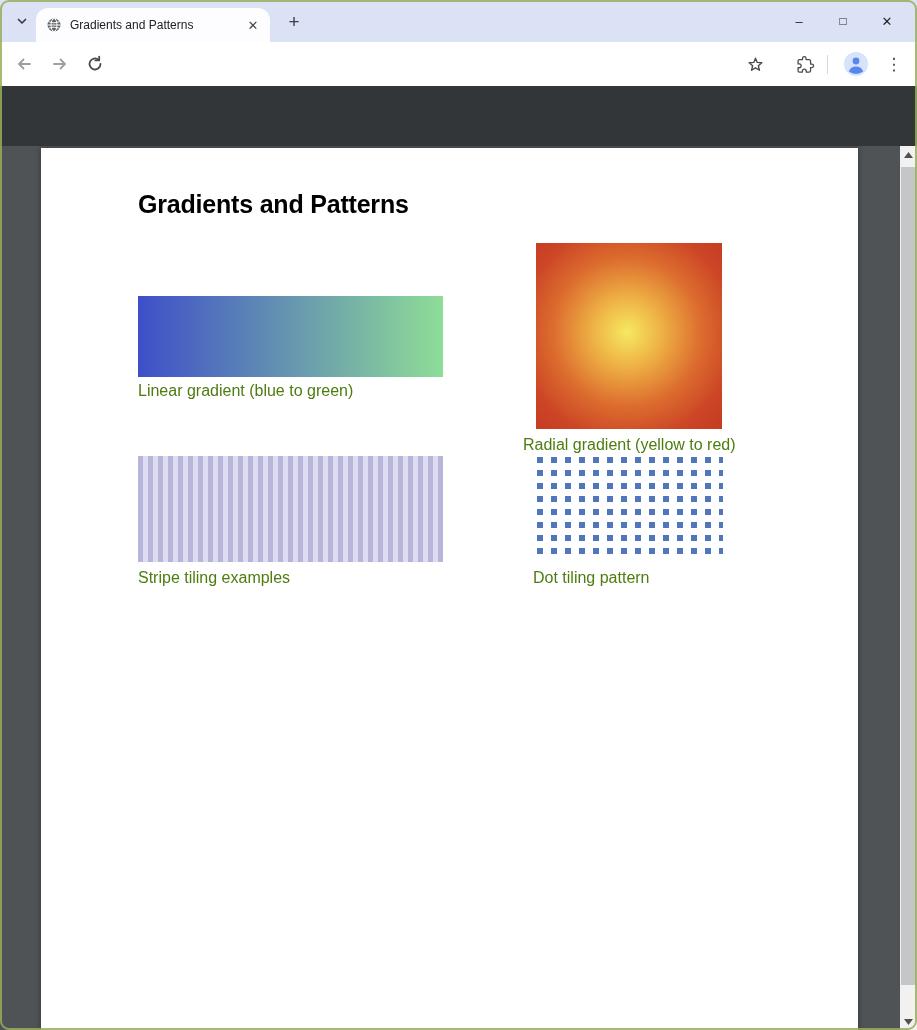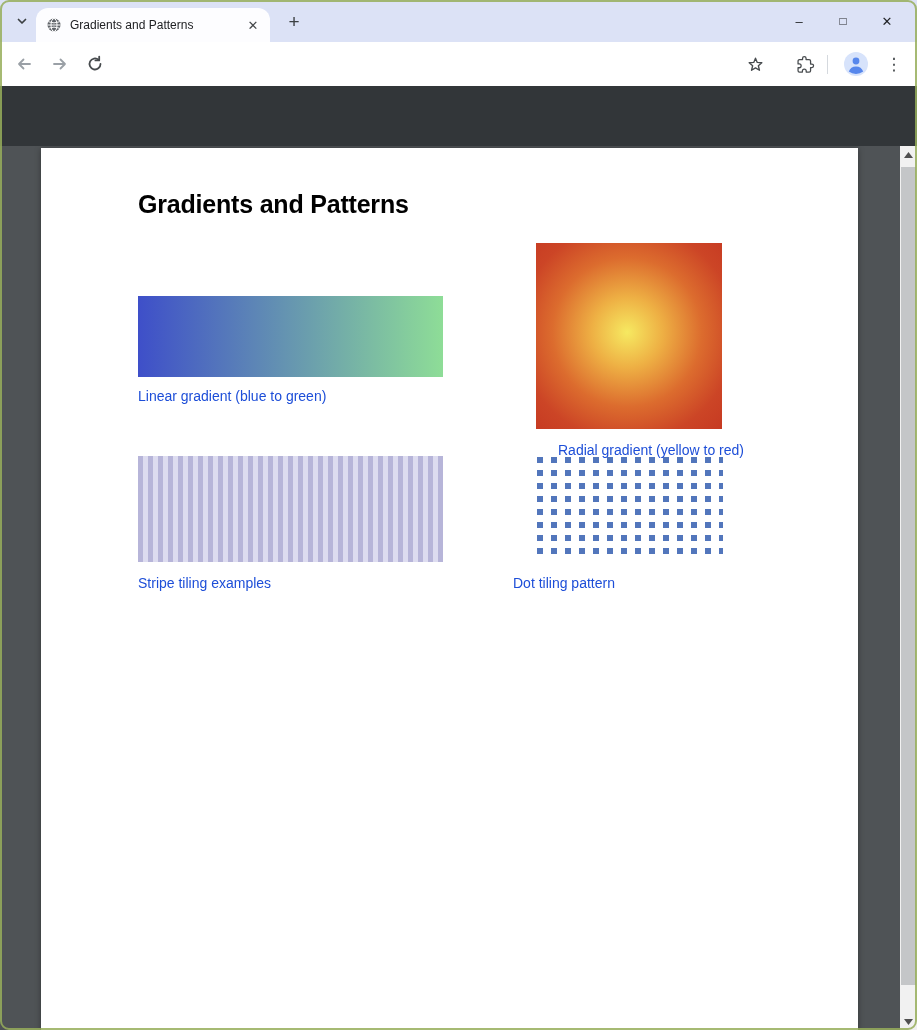--- a/index.html
+++ b/index.html
@@ -41,25 +41,25 @@
   .viewer { position:absolute; left:0; top:146px; width:917px; height:884px; background:#4f5356; overflow:hidden; }
   .page { position:absolute; left:41px; top:2px; width:817px; height:900px; background:#ffffff; box-shadow:0 1px 6px rgba(0,0,0,.35); }
   .doc-heading { position:absolute; left:97px; top:42px; font-size:25px; font-weight:700; color:#000000; letter-spacing:-0.2px; }
   .fig { position:absolute; }
   .fig-linear { left:97px; top:148px; width:305px; height:81px; }
   .fig-radial { left:495px; top:95px; width:186px; height:186px; }
   .fig-stripes { left:97px; top:308px; width:305px; height:106px; }
   .fig-dots { left:496px; top:307px; width:186px; height:105px; overflow:hidden; padding-top:2px; }
   .dot-row { display:flex; gap:8px; margin-bottom:7px; }
   .dot { width:6px; height:6px; flex:0 0 6px; }
-  .caption { position:absolute; font-size:14px; color:#1d4ed8;margin-top:6px; }
+  .caption { position:absolute; font-size:16px; color:#4d7c0f; }
   .cap-linear { left:97px; top:234px; }
-  .cap-radial { left:517px; top:288px; }
+  .cap-radial { left:482px; top:288px; }
   .cap-stripes { left:97px; top:421px; }
-  .cap-dots { left:472px; top:421px; }
+  .cap-dots { left:492px; top:421px; }
 
   
   .scrollbar { position:absolute; right:0; top:0; width:17px; height:884px; background:#f1f1f1; }
   .sb-btn { position:absolute; left:0; width:17px; height:17px; display:flex; align-items:center; justify-content:center; cursor:pointer; }
   .sb-up { top:0; } .sb-down { bottom:0; }
   .sb-thumb { position:absolute; left:1px; top:21px; width:15px; height:818px; background:#c4c6c8; cursor:pointer; }
 
   
   .frame-border { position:absolute; inset:0; border:2px solid rgba(150,174,90,.85); border-radius:9px; pointer-events:none; z-index:50; }
 

